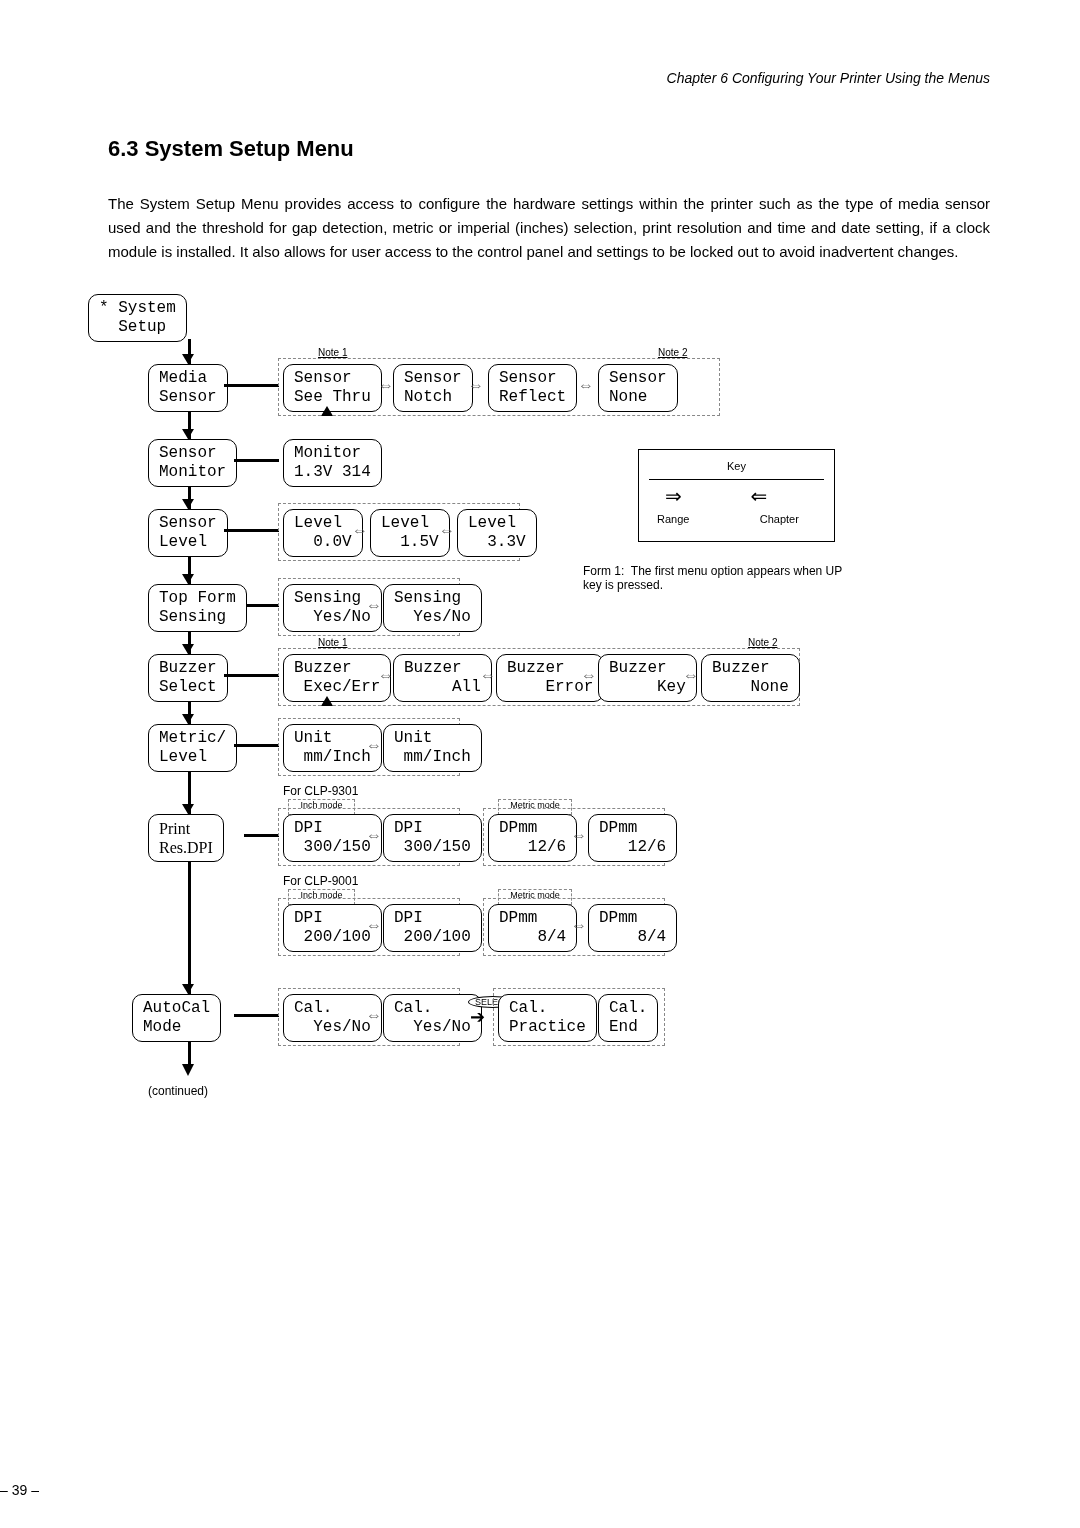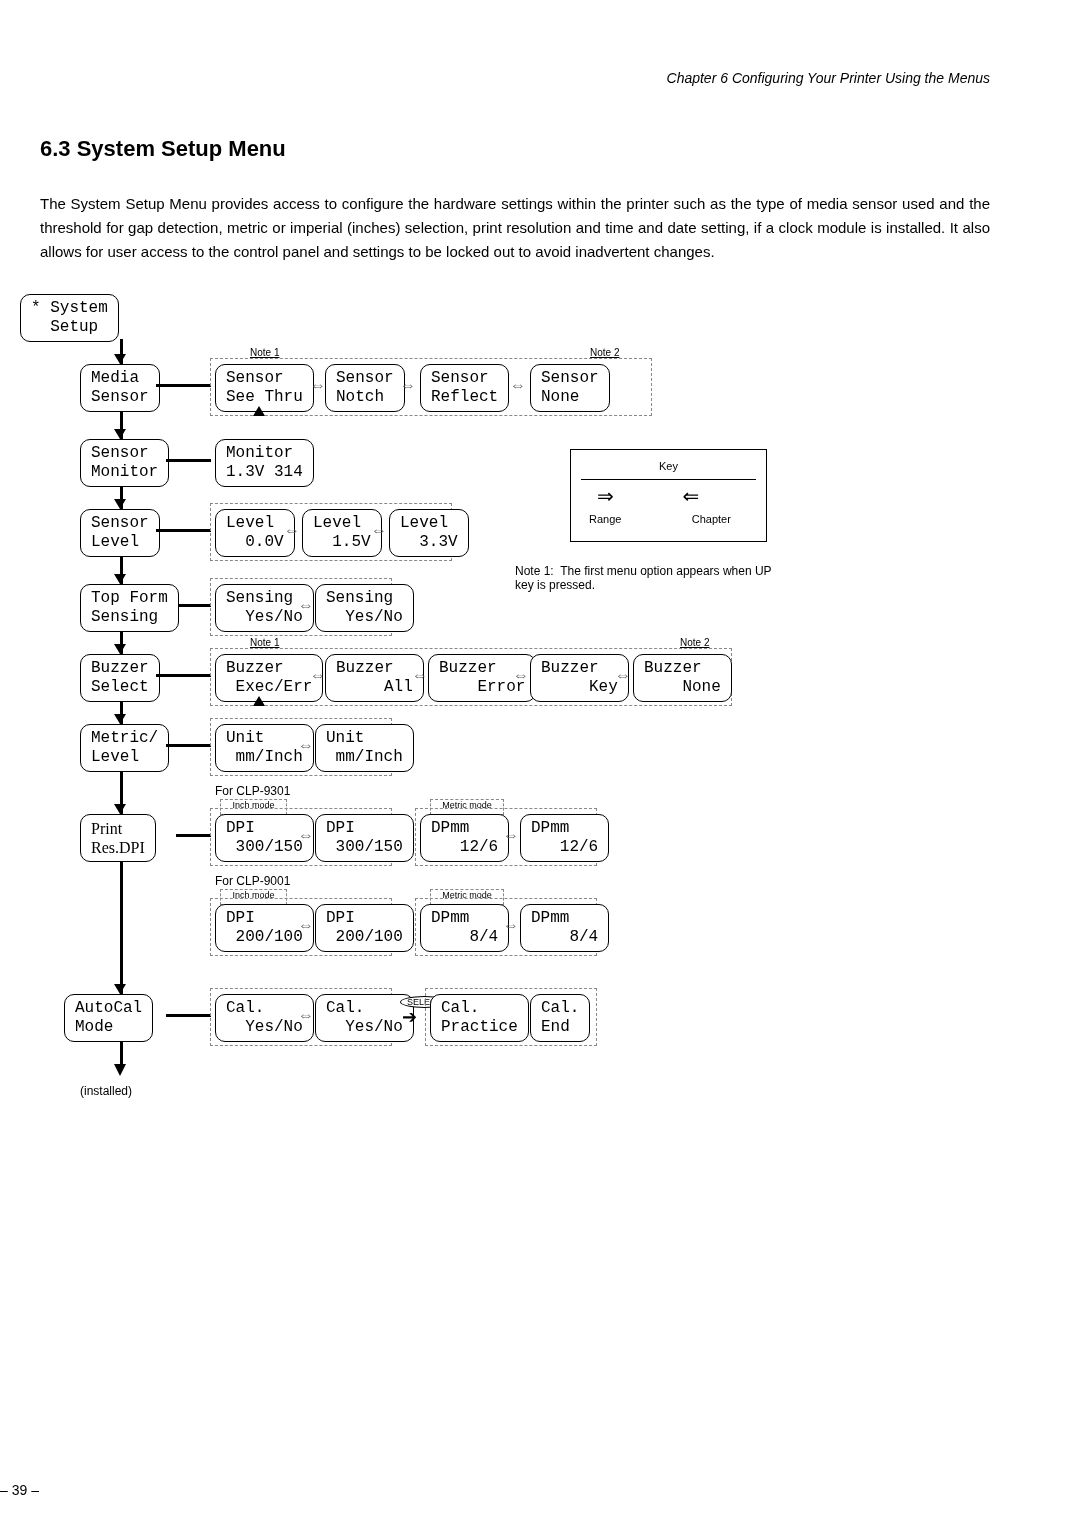--- a/index.html
+++ b/index.html
@@ -8,21 +8,21 @@
     background: #fff;
     font-family: Arial, Helvetica, sans-serif;
     color: #000;
     width: 1080px;
   }
   .page {
     width: 1080px;
     height: 1528px;
     position: relative;
     box-sizing: border-box;
-    padding: 70px 90px 40px 40px;
+    padding: 70px 90px 40px 108px;
   }
   .chapter-header {
     text-align: right;
     font-style: italic;
     font-size: 14px;
     margin-bottom: 50px;
   }
   .section-title {
     font-size: 22px;
     font-weight: bold;
@@ -317,22 +317,22 @@
         </tr>
         <tr>
           <td style="text-align:left;">Range</td>
           <td style="text-align:center;">Chapter</td>
         </tr>
       </tbody>
         </table>
     </div>
 
     <div class="abs" style="left:495px; top:270px; font-size:12px; width:270px;">
-      <span>Note 1:</span>&nbsp;
+      <span>Form 1:</span>&nbsp;
       <span>The first menu option appears when UP key is pressed.</span>
     </div>
 
-    <div class="abs cont" style="left:60px; top:790px;">(installed)</div>
+    <div class="abs cont" style="left:60px; top:790px;">(continued)</div>
   </div>
 
   <div class="pgno">– 39 –</div>
 
 </div>
 
 </body></html>

